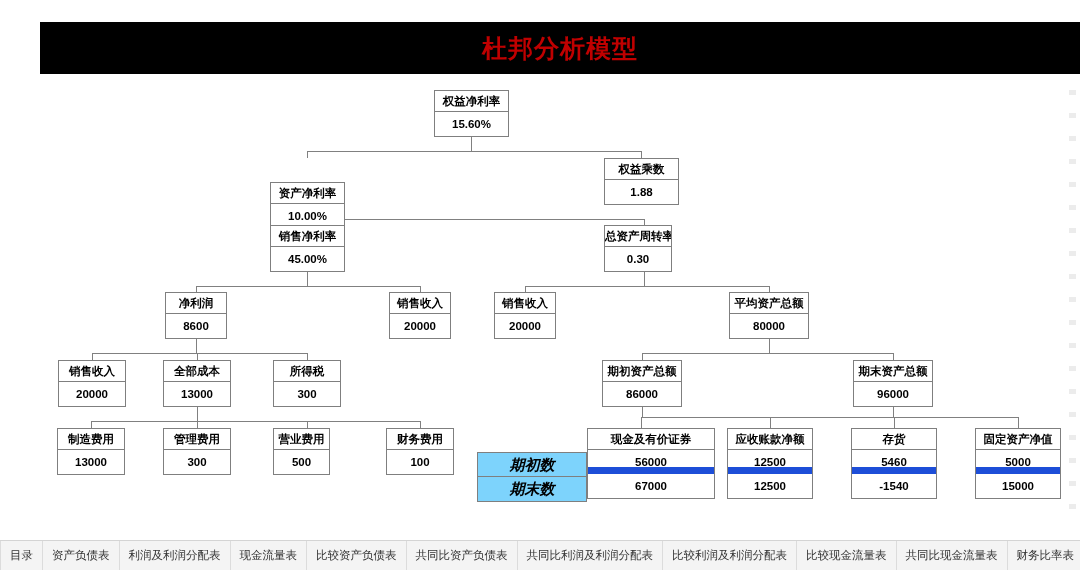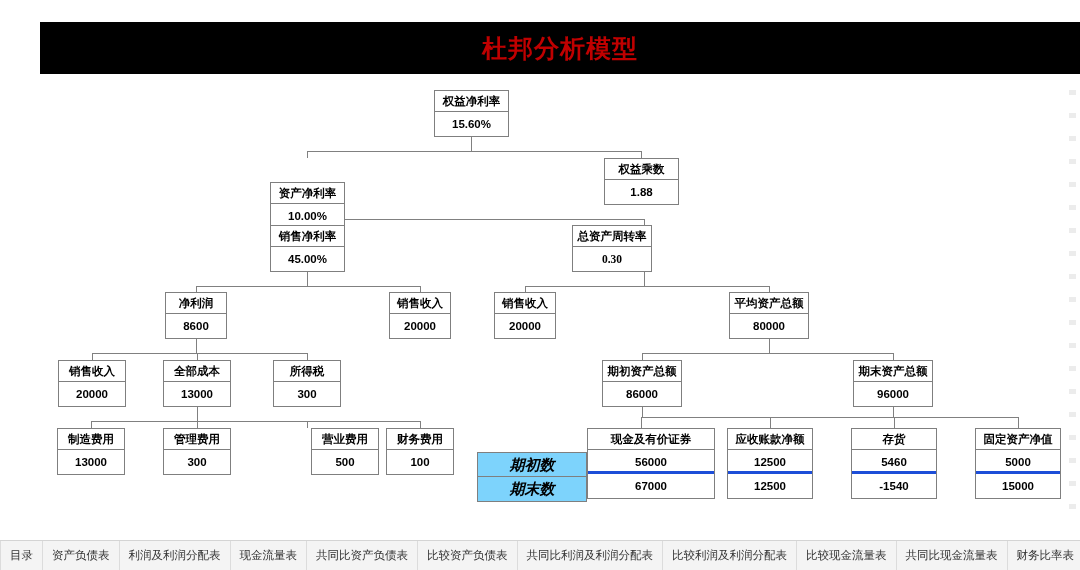--- a/index.html
+++ b/index.html
@@ -45,21 +45,21 @@
     border-bottom: 1px solid #7f7f7f;
     white-space: nowrap;
     overflow: hidden;
   }
   .node .nvalue {
     height: 24px; line-height: 24px;
     font-weight: bold;
     color: #000;
     white-space: nowrap;
   }
-  .node.two-val .nvalue { border-bottom: 3px solid #1d4ed8; }
+  .node.two-val .nvalue { border-bottom: 7px solid #1d4ed8; }
   .node.two-val .nvalue:last-child { border-bottom: none; }
 
   
   .period-table {
     position: absolute;
     border: 1px solid #7f7f7f;
     background: #7dd3fc;
     width: 110px;
     font-size: 15px;
     font-style: italic;
@@ -162,21 +162,21 @@
           <div class="nvalue">10.00%</div>
         </div>
         <div class="node" style="left: 604px; top: 158px; width: 75px;">
           <div class="nlabel">权益乘数</div>
           <div class="nvalue">1.88</div>
         </div>
         <div class="node" style="left: 270px; top: 225px; width: 75px;">
           <div class="nlabel">销售净利率</div>
           <div class="nvalue">45.00%</div>
         </div>
-        <div class="node" style="left: 572px; top: 225px; width: 80px; font-family: Liberation Serif, serif;">
+        <div class="node" style="left: 604px; top: 225px; width: 68px;">
           <div class="nlabel">总资产周转率</div>
           <div class="nvalue">0.30</div>
         </div>
         <div class="node" style="left: 165px; top: 292px; width: 62px;">
           <div class="nlabel">净利润</div>
           <div class="nvalue">8600</div>
         </div>
         <div class="node" style="left: 389px; top: 292px; width: 62px;">
           <div class="nlabel">销售收入</div>
           <div class="nvalue">20000</div>
@@ -210,21 +210,21 @@
           <div class="nvalue">96000</div>
         </div>
         <div class="node" style="left: 57px; top: 428px; width: 68px;">
           <div class="nlabel">制造费用</div>
           <div class="nvalue">13000</div>
         </div>
         <div class="node" style="left: 163px; top: 428px; width: 68px;">
           <div class="nlabel">管理费用</div>
           <div class="nvalue">300</div>
         </div>
-        <div class="node" style="left: 273px; top: 428px; width: 68px; margin-left: 38px;">
+        <div class="node" style="left: 273px; top: 428px; width: 57px;">
           <div class="nlabel">营业费用</div>
           <div class="nvalue">500</div>
         </div>
         <div class="node" style="left: 386px; top: 428px; width: 68px;">
           <div class="nlabel">财务费用</div>
           <div class="nvalue">100</div>
         </div>
         <div class="node two-val" style="left: 587px; top: 428px; width: 128px;">
           <div class="nlabel">现金及有价证券</div>
           <div class="nvalue">56000</div>
@@ -272,22 +272,22 @@
       <div class="edge-mark" style="top: 368px;"></div>
       <div class="edge-mark" style="top: 391px;"></div>
       <div class="edge-mark" style="top: 414px;"></div>
     </div>
 
   <div class="tabbar">
       <div class="tab first">目录</div>
       <div class="tab">资产负债表</div>
       <div class="tab">利润及利润分配表</div>
       <div class="tab">现金流量表</div>
+      <div class="tab">比较资产负债表</div>
       <div class="tab">共同比资产负债表</div>
-      <div class="tab">比较资产负债表</div>
       <div class="tab">共同比利润及利润分配表</div>
       <div class="tab">比较利润及利润分配表</div>
       <div class="tab">比较现金流量表</div>
       <div class="tab">共同比现金流量表</div>
       <div class="tab">财务比率表</div>
     </div>
 
 </div>
 
 </body></html>

